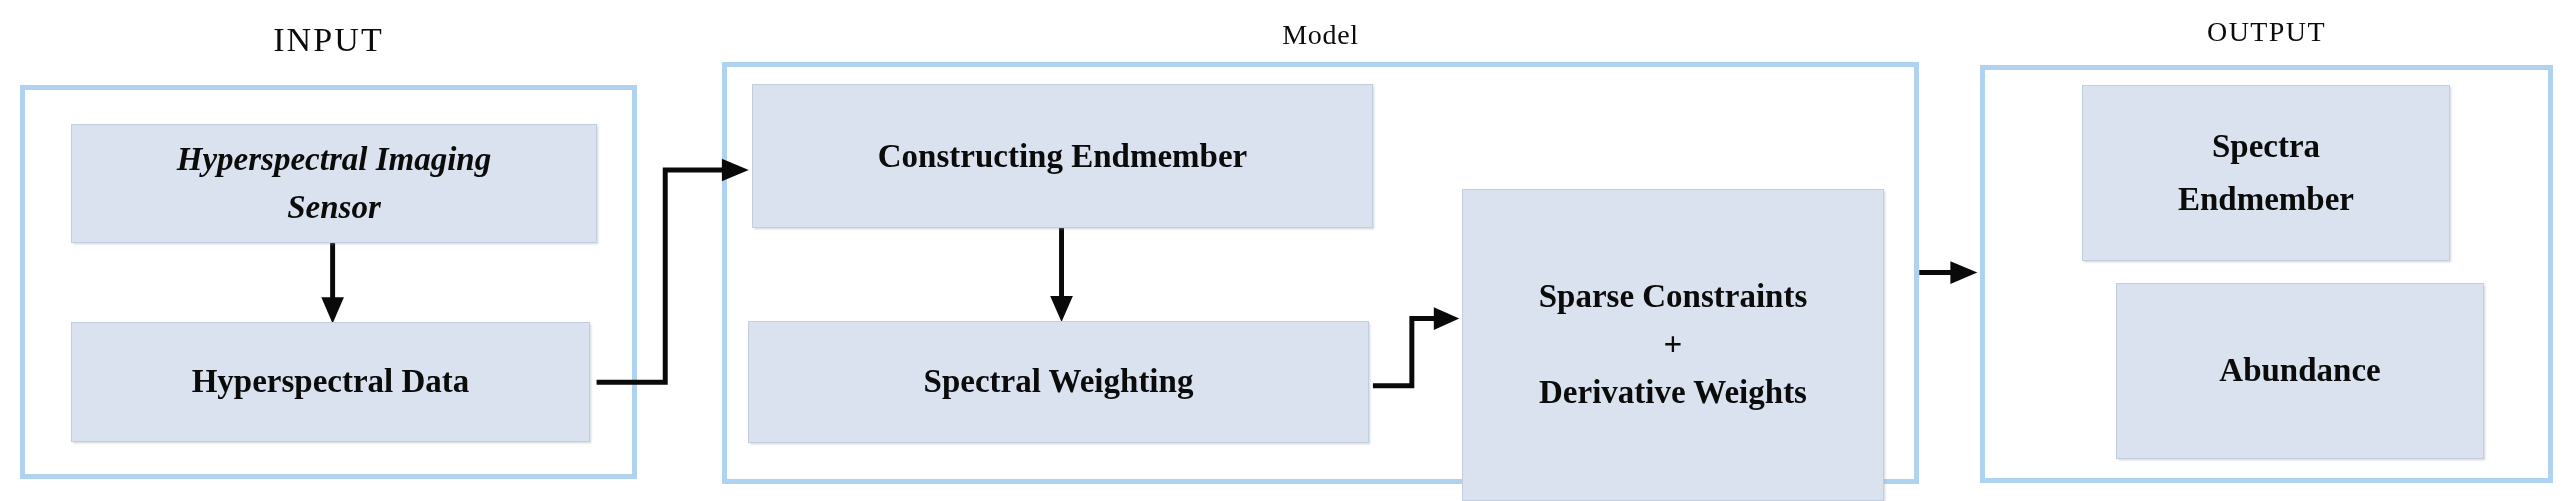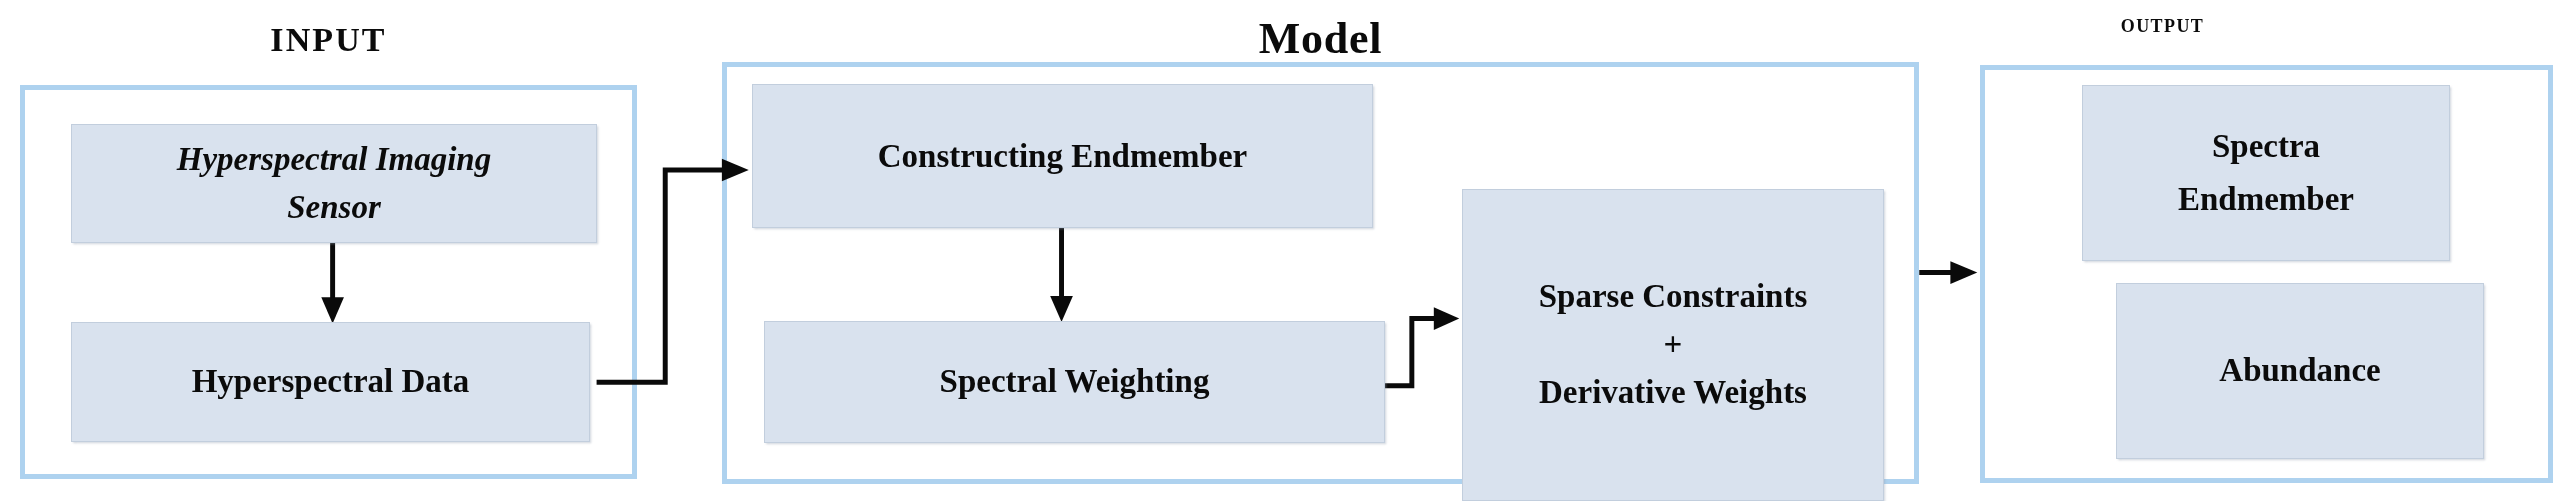--- a/index.html
+++ b/index.html
@@ -15,26 +15,26 @@
     position:relative;
     width:2576px;height:502px;
     background:var(--bg);
     font-family:"Liberation Serif","DejaVu Serif",serif;
     overflow:hidden;
   }
   .section-title{
     position:absolute;
     text-align:center;
     color:var(--text);
-    font-weight:700;
+    font-weight:400;
     white-space:nowrap;
   }
   .title-input{left:20px;width:617px;top:21px;font-size:34px;letter-spacing:2.1px;}
-  .title-model{left:722px;width:1197px;top:13px;font-size:44px;letter-spacing:0.7px;}
-  .title-output{left:1876px;width:573px;top:15.6px;font-size:18px;letter-spacing:1.4px;}
+  .title-model{left:722px;width:1197px;top:19px;font-size:28px;letter-spacing:0.7px;}
+  .title-output{left:1980px;width:573px;top:15.6px;font-size:28px;letter-spacing:1.4px;}
   .container{
     position:absolute;
     border:5px solid var(--container-border);
     background:transparent;
     box-sizing:border-box;
   }
   .container-input{left:20px;top:85px;width:617px;height:394px;}
   .container-model{left:722px;top:62px;width:1197px;height:422px;}
   .container-output{left:1980px;top:65px;width:573px;height:418px;}
   .box{
@@ -48,21 +48,21 @@
     text-align:center;
     color:var(--text);
     font-weight:700;
     font-size:33px;
     line-height:1.45;
   }
   .box .line{display:block;white-space:nowrap;}
   .box-his{left:71px;top:124px;width:526px;height:119px;font-style:italic;}
   .box-hd{left:71px;top:322px;width:519px;height:120px;}
   .box-cel{left:752px;top:84px;width:621px;height:144px;line-height:1.7;}
-  .box-sw{left:764px;top:321px;width:621px;height:122px;}
+  .box-sw{left:748px;top:321px;width:621px;height:122px;}
   .box-sc{left:1462px;top:189px;width:422px;height:312px;}
   .box-es{left:2082px;top:85px;width:368px;height:176px;line-height:1.6;}
   .box-ab{left:2082px;top:283px;width:368px;height:176px;margin-left:34px;}
   #connector-layer{position:absolute;left:0;top:0;width:2576px;height:502px;pointer-events:none;}
   #connector-layer path{stroke:var(--arrow);stroke-width:7;fill:none;}
   #connector-layer polygon{fill:var(--arrow);stroke:none;}
 </style>
 </head>
 <body>
 

